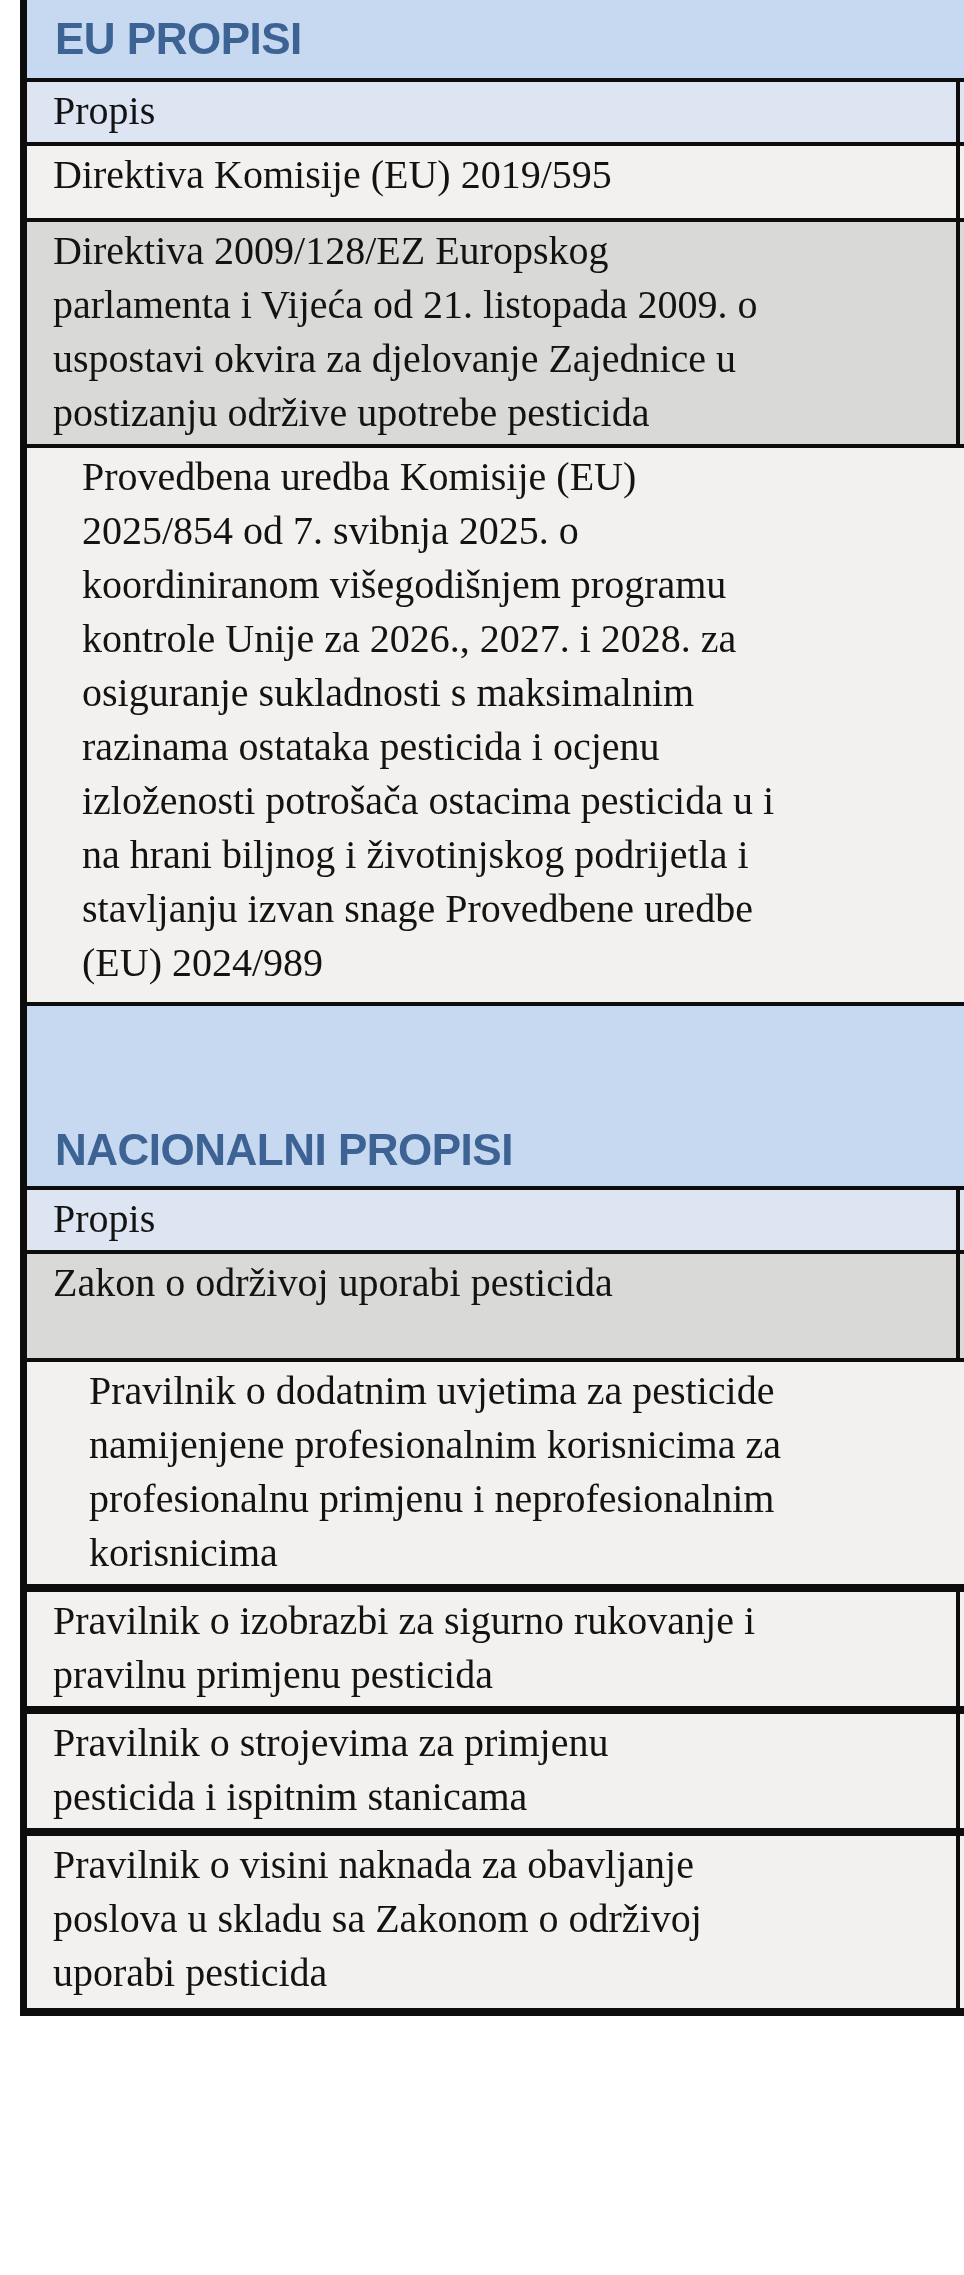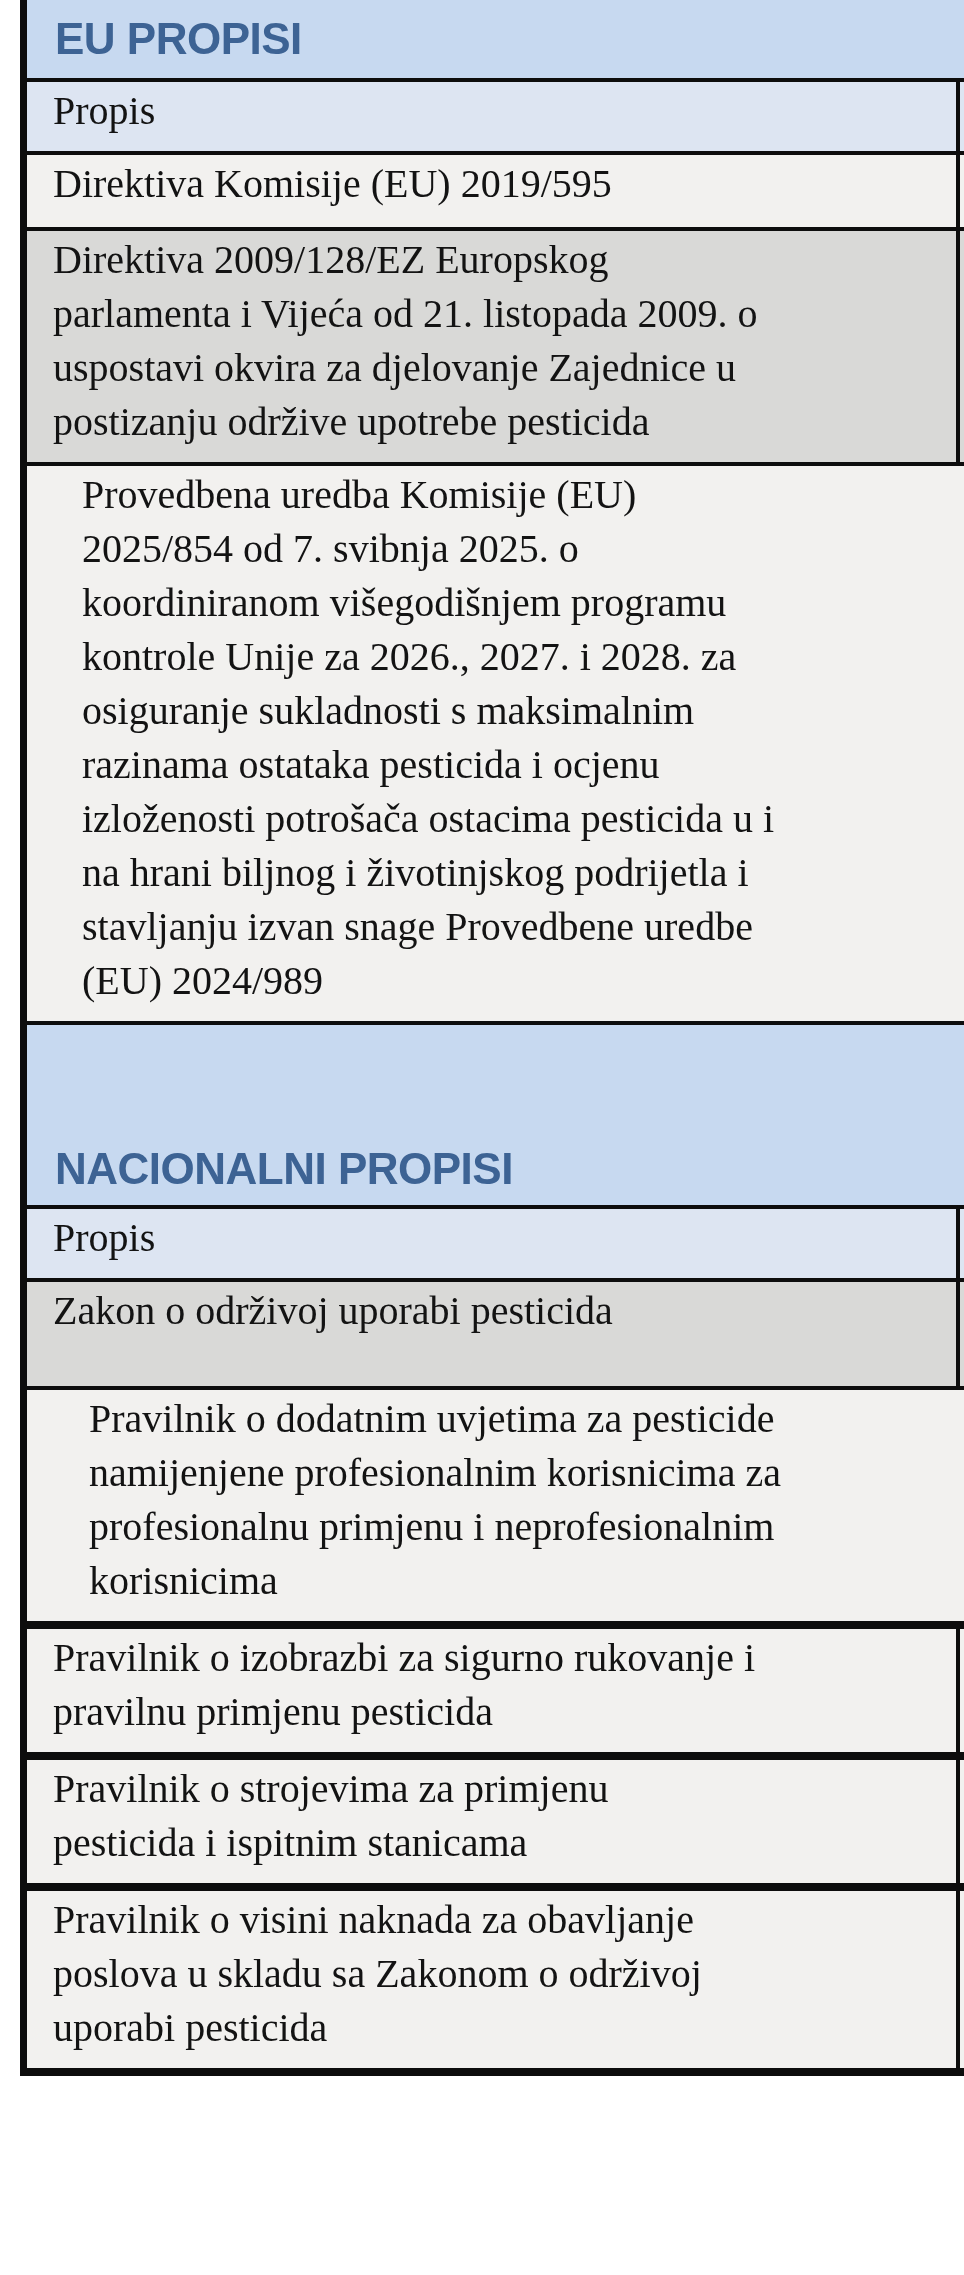--- a/index.html
+++ b/index.html
@@ -16,21 +16,21 @@
   body {
     width: 964px;
     height: 2275px;
     overflow: hidden;
     font-family: "Liberation Serif", "DejaVu Serif", serif;
     color: var(--body-text);
   }
   .viewport {
     position: relative;
     width: 964px;
-    height: 2275px;
+    height: 2037px;
     overflow: hidden;
   }
   .reg-table {
     margin-left: 20px;
     margin-top: 0;
     width: 1400px;            
     border-left: 7px solid var(--border);
     border-bottom: 8px solid var(--border);
     background: #ffffff;
   }
@@ -38,21 +38,21 @@
     display: flex;
     border-top: 4px solid var(--border);
     align-items: stretch;
   }
   .trow.first { border-top: none; }   
 
   .cell-main {
     width: 933px;
     flex: 0 0 933px;
     border-right: 4px solid var(--border);
-    padding: 2px 24px 13px 26px;
+    padding: 2px 24px 4px 26px;
   }
   .cell-sliver {
     flex: 1 1 auto;
   }
   .section-header .cell-full {
     flex: 1 1 auto;
     display: flex;
     padding: 0 24px 0 28px;
   }
   .section-header { background: var(--section-header-bg); }

